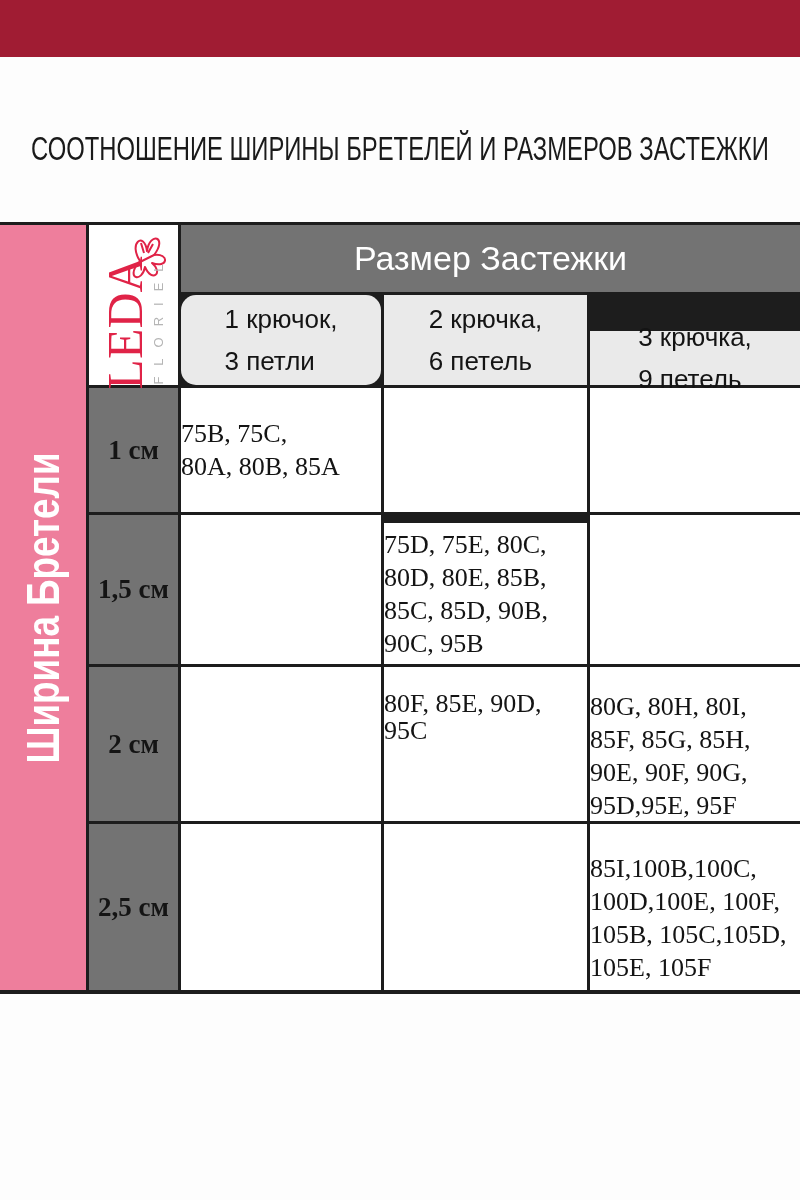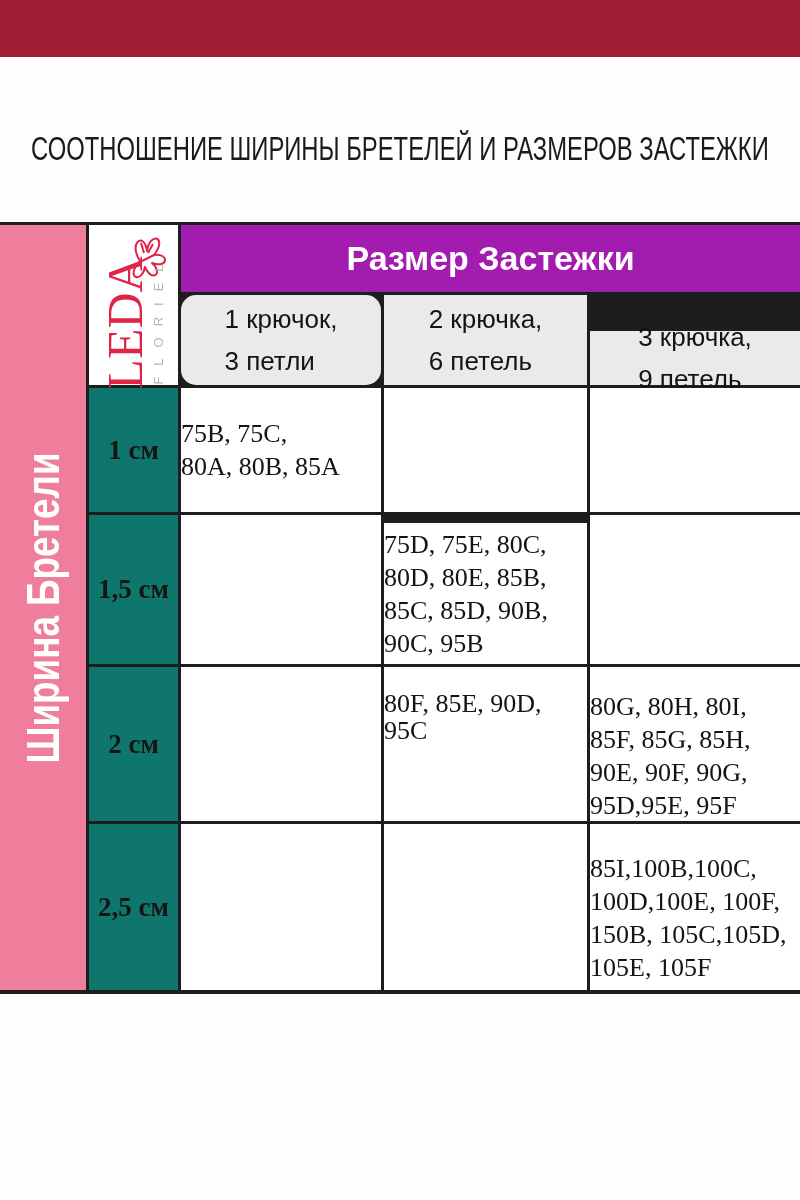--- a/index.html
+++ b/index.html
@@ -56,30 +56,30 @@
     font-family:"Liberation Serif",serif;letter-spacing:0px;
   }
   .brand-subname{
     position:absolute;left:69px;top:94px;
     transform:translate(-50%,-50%) rotate(-90deg);
     white-space:nowrap;color:#b5b5b5;font-size:13px;letter-spacing:11px;
     font-family:"Liberation Sans",sans-serif;
   }
   .fastener-header{
     grid-column:3 / span 3;grid-row:1;
-    background:#a21caf;color:#ffffff;font-weight:bold;font-size:34px;
+    background:#737373;color:#ffffff;font-weight:normal;font-size:34px;
     align-items:center;justify-content:center;
   }
   .subheader{
     background:#eaeaea;color:#141414;font-size:26px;line-height:42px;
     align-items:center;justify-content:center;
   }
   .subheader .lines{white-space:pre-line;text-align:left;}
   .row-label{
-    grid-column:2;background:#0f766e;color:#141414;
+    grid-column:2;background:#737373;color:#141414;
     font-family:"Liberation Serif",serif;font-weight:bold;font-size:27px;
     align-items:center;justify-content:center;white-space:nowrap;
   }
   .data-cell{
     background:#ffffff;color:#141414;
     font-family:"Liberation Serif",serif;font-size:26px;line-height:33px;
     align-items:center;
     box-sizing:border-box;
   }
   .data-cell .lines{white-space:pre-line;text-align:left;}
@@ -173,17 +173,17 @@
   <div class="cell row-label" style="grid-row:6;">2,5 см</div>
   <div class="cell data-cell" style="grid-column:3;grid-row:6;">
     <span class="lines"></span>
   </div>
   <div class="cell data-cell" style="grid-column:4;grid-row:6;">
     <span class="lines"></span>
   </div>
   <div class="cell data-cell cell-low" style="grid-column:5;grid-row:6;">
     <span class="lines">85I,100B,100C,
 100D,100E, 100F,
-150B, 105C,105D,
+105B, 105C,105D,
 105E, 105F</span>
   </div>
 
 </div>
 
 </body></html>

